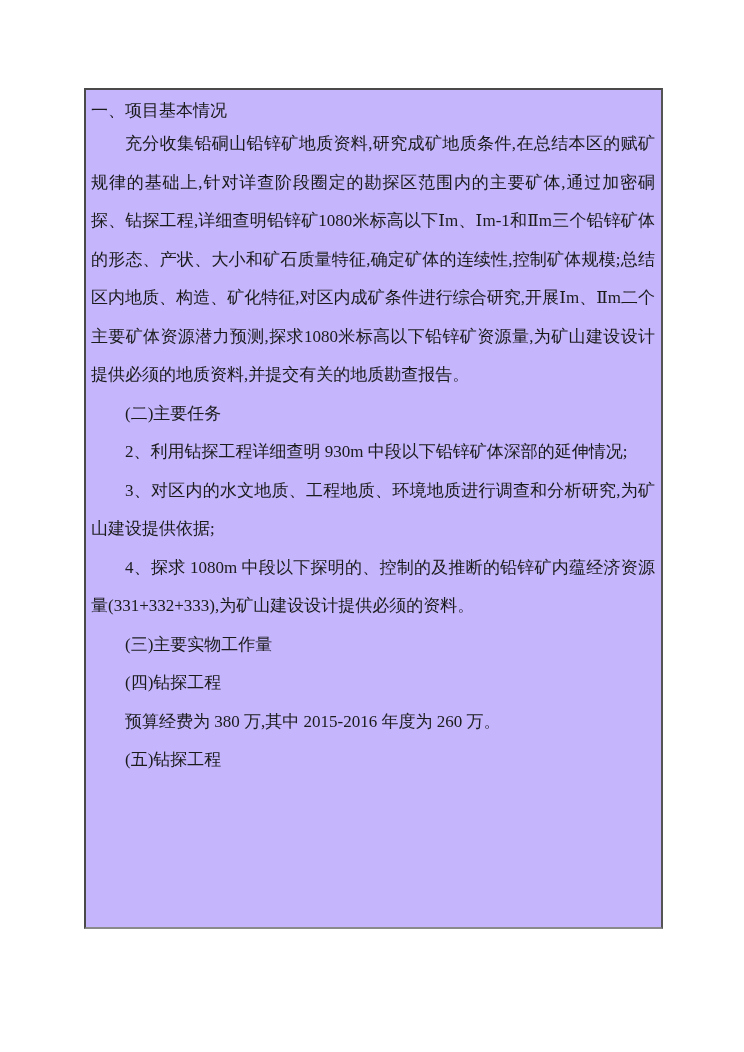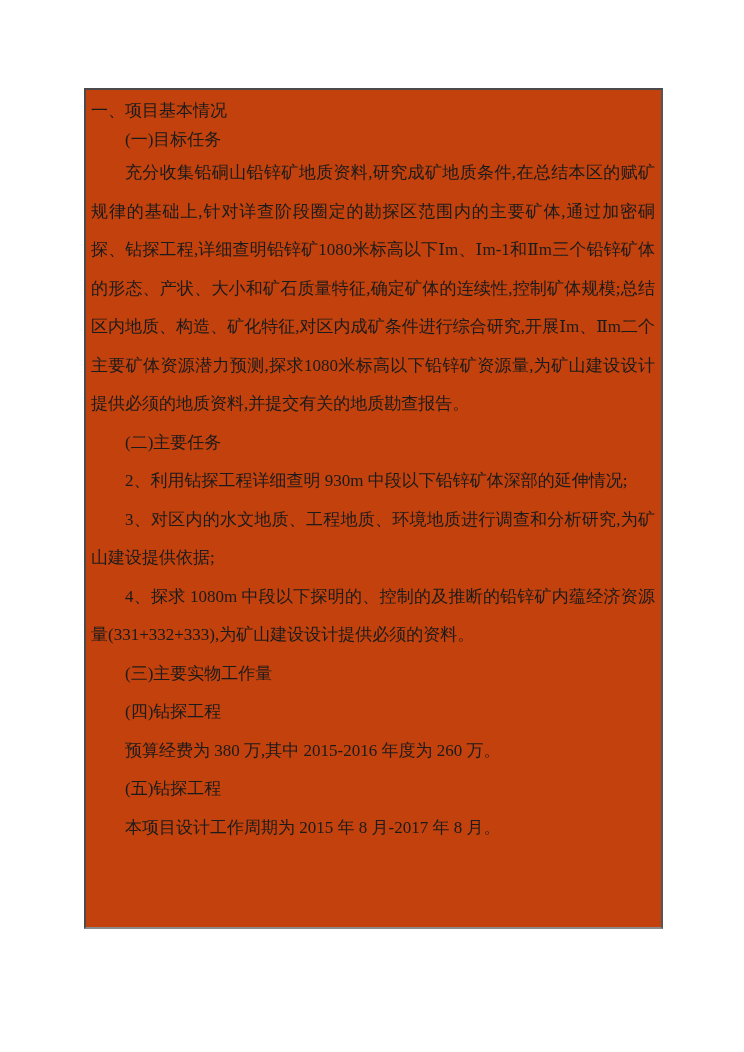--- a/index.html
+++ b/index.html
@@ -20,21 +20,21 @@
     left: 84px;
     top: 88px;
     width: 579px;
     height: 841px;
     box-sizing: border-box;
     border-top: 2px solid #4a4a4a;
     border-left: 2px solid #4a4a4a;
     border-right: 2px solid #555555;
     border-bottom: 2px solid #8a8a8a;
     padding: 6px 6px 0 5px;
-    background: #c2410c;
+    background: #c4b5fd;
     font-size: 17px;
   }
   .doc-frame p, .doc-frame h1, .doc-frame h2 {
     margin: 0;
     padding: 0;
     font-size: 17px;
     font-weight: normal;
   }
   .sec-title {
     font-weight: 700;
@@ -58,29 +58,27 @@
     word-break: break-all;
   }
 </style>
 </head>
 <body>
 
 <div class="doc-frame">
 
   <h1 class="sec-title">一、项目基本情况</h1>
 
-  <h2 class="hd-tight">(一)目标任务</h2>
   <p class="para">充分收集铅硐山铅锌矿地质资料,研究成矿地质条件,在总结本区的赋矿规律的基础上,针对详查阶段圈定的勘探区范围内的主要矿体,通过加密硐探、钻探工程,详细查明铅锌矿1080米标高以下Ⅰm、Ⅰm-1和Ⅱm三个铅锌矿体的形态、产状、大小和矿石质量特征,确定矿体的连续性,控制矿体规模;总结区内地质、构造、矿化特征,对区内成矿条件进行综合研究,开展Ⅰm、Ⅱm二个主要矿体资源潜力预测,探求1080米标高以下铅锌矿资源量,为矿山建设设计提供必须的地质资料,并提交有关的地质勘查报告。</p>
 
   <h2 class="hd">(二)主要任务</h2>
   <p class="para">2、利用钻探工程详细查明 930m 中段以下铅锌矿体深部的延伸情况;</p>
   <p class="para">3、对区内的水文地质、工程地质、环境地质进行调查和分析研究,为矿山建设提供依据;</p>
   <p class="para">4、探求 1080m 中段以下探明的、控制的及推断的铅锌矿内蕴经济资源量(331+332+333),为矿山建设设计提供必须的资料。</p>
 
   <h2 class="hd">(三)主要实物工作量</h2>
 
   <h2 class="hd">(四)钻探工程</h2>
   <p class="para">预算经费为 380 万,其中 2015-2016 年度为 260 万。</p>
 
   <h2 class="hd">(五)钻探工程</h2>
-  <p class="para">本项目设计工作周期为 2015 年 8 月-2017 年 8 月。</p>
 
 </div>
 
 </body></html>

